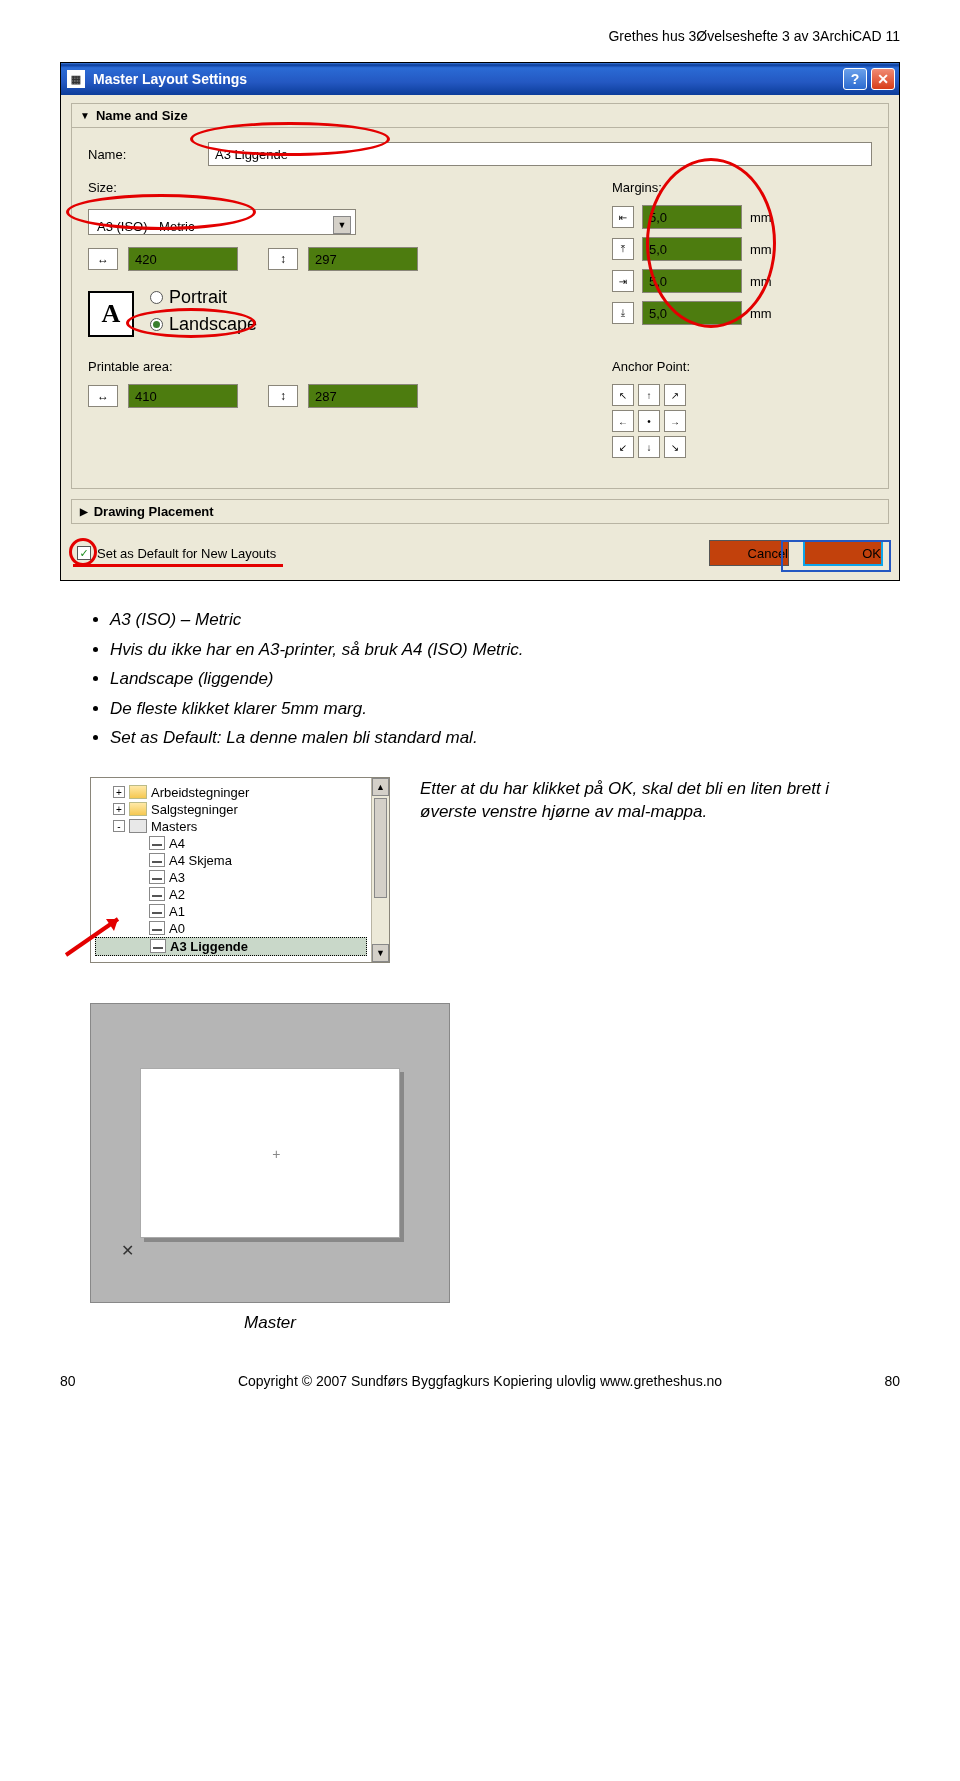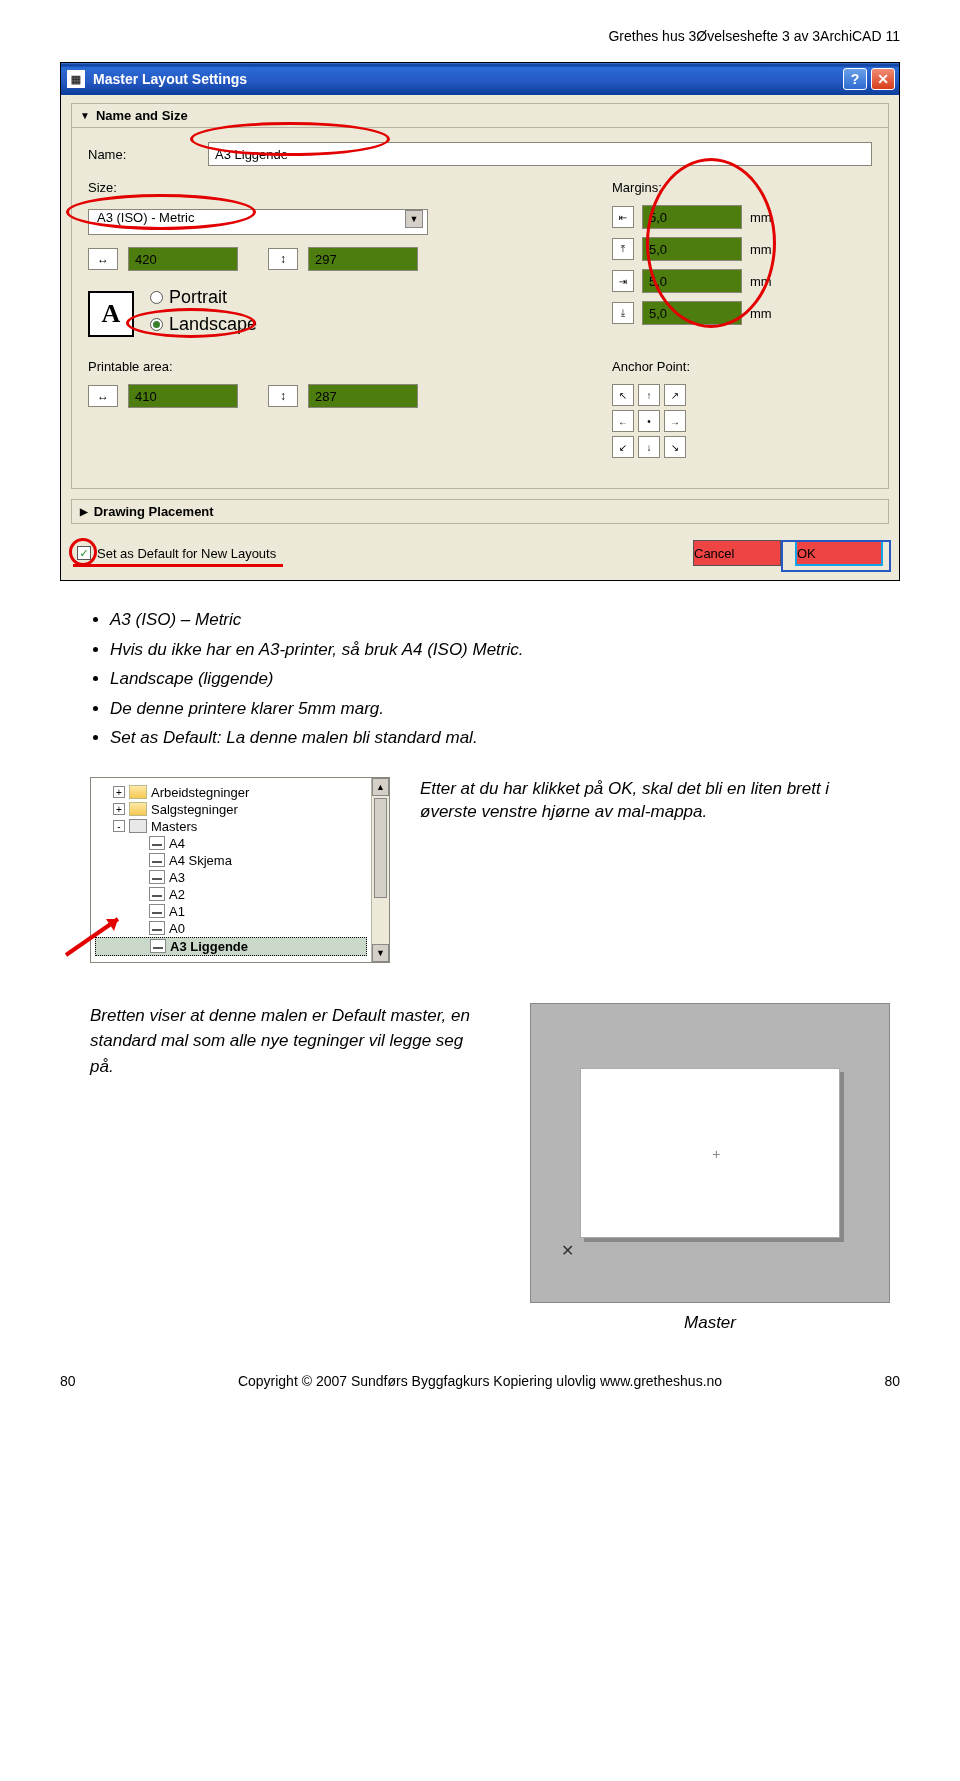--- a/index.html
+++ b/index.html
@@ -48,22 +48,22 @@
 
   .row { display:flex; align-items:center; margin-bottom: 14px; }
   .lbl { width: 120px; font-size: 13px; }
   .txt-input {
     background:#fff; border:1px solid #8a867a; height:24px;
     padding: 2px 6px; font-size: 13px; flex:1;
     display:flex; align-items:center;
   }
   .select {
     background:#fff; border:1px solid #8a867a; height:26px;
-    display:flex; align-items:flex-start; justify-content:space-between;
-    padding: 0 4px 0 8px; font-size:13px; width: 340px;
+    display:flex; align-items:flex-end; justify-content:space-between;
+    padding: 0 4px 0 8px; font-size:13px; width: 268px;
   }
   .sel-arrow {
     width:18px; height:18px; background:#d4d0c8; border:1px solid #888;
     display:flex; align-items:center; justify-content:center; font-size:9px;
   }
 
   .dim-icon {
     width: 30px; height: 22px; border:1px solid #8a867a; background:#fff;
     display:flex; align-items:center; justify-content:center; font-size:12px;
     margin-right: 10px;
@@ -92,21 +92,21 @@
 
   .anchor-grid { display:grid; grid-template-columns: repeat(3, 22px); grid-template-rows: repeat(3,22px); gap:4px; }
   .anchor-cell { background:#fff; border:1px solid #8a867a; font-size:10px; display:flex; align-items:center; justify-content:center; }
 
   .footer-row {
     display:flex; align-items:center; justify-content:space-between;
     padding: 8px 6px 4px 6px; margin-top:8px;
   }
   .chk-wrap { display:flex; align-items:center; gap:6px; font-size:13px; position:relative; }
   .chk { width:14px; height:14px; border:1px solid #555; background:#fff; display:flex; align-items:center; justify-content:center; font-size:11px; color:#1a8a1a; }
-  .btn { width:88px; height:26px; border:1px solid #555; background:#ef4444; display:flex; align-items:center; justify-content:flex-start; font-size:13px; }
+  .btn { width:80px; height:26px; border:1px solid #555; background:#c2410c; display:flex; align-items:center; justify-content:flex-end; font-size:13px; }
   .btn.default { border:2px solid #0ea5e9; }
 
   
   .ann-oval {
     position:absolute; border:3px solid #e30000; border-radius:50%;
     pointer-events:none;
   }
   .ann-underline { position:absolute; height:3px; background:#e30000; pointer-events:none; }
   .ann-circle-sm { position:absolute; width:28px; height:28px; border:3px solid #e30000; border-radius:50%; pointer-events:none; }
   .ann-rect { position:absolute; border:2px solid #2458c2; pointer-events:none; }
@@ -332,21 +332,21 @@
         </div>
         <div class="ann-rect" style="right:-2px; bottom:-2px; width:110px; height:32px;"></div>
       </div>
     </div>
   </div>
 
   <ul class="bullets">
     <li><span class="nobreak">A3 (ISO) – Metric</span></li>
     <li><span>Hvis du ikke har en A3-printer, så bruk A4 (ISO) Metric.</span></li>
     <li><span class="nobreak">Landscape</span><span> (liggende)</span></li>
-    <li><span>De denne printere klarer 5mm marg.</span></li>
+    <li><span>De fleste klikket klarer 5mm marg.</span></li>
     <li><span class="nobreak">Set as Default</span><span>: La denne malen bli standard mal.</span></li>
   </ul>
 
   <div class="tree-flex">
     <div style="position:relative;">
       <div class="tree-wrap">
         <div class="tree">
           <div class="tree-row indent1">
             <span class="tree-exp">+</span>
             <span class="folder-icon"></span>
@@ -401,23 +401,20 @@
       <svg width="70" height="50" style="position:absolute; left:-28px; bottom:4px;">
         <defs></defs>
         <line x1="4" y1="46" x2="56" y2="10" stroke="#e30000" stroke-width="4"></line>
         <polygon points="56,10 44,10 52,22" fill="#e30000"></polygon>
       </svg>
     </div>
     <div class="tree-side-text">Etter at du har klikket på OK, skal det bli en liten brett i øverste venstre hjørne av mal-mappa.</div>
   </div>
 
   <div class="bottom-flex">
-    <div class="bottom-text">
-      <span>Bretten viser at denne malen er </span><span>Default master</span><span>, en standard mal som alle nye tegninger vil legge seg på.</span>
-    </div>
     <div>
       <div class="thumb-box">
         <div class="thumb-paper"></div>
         <div class="thumb-fold">✕</div>
       </div>
       <div class="thumb-label">Master</div>
     </div>
   </div>
 
   <div class="doc-footer">

